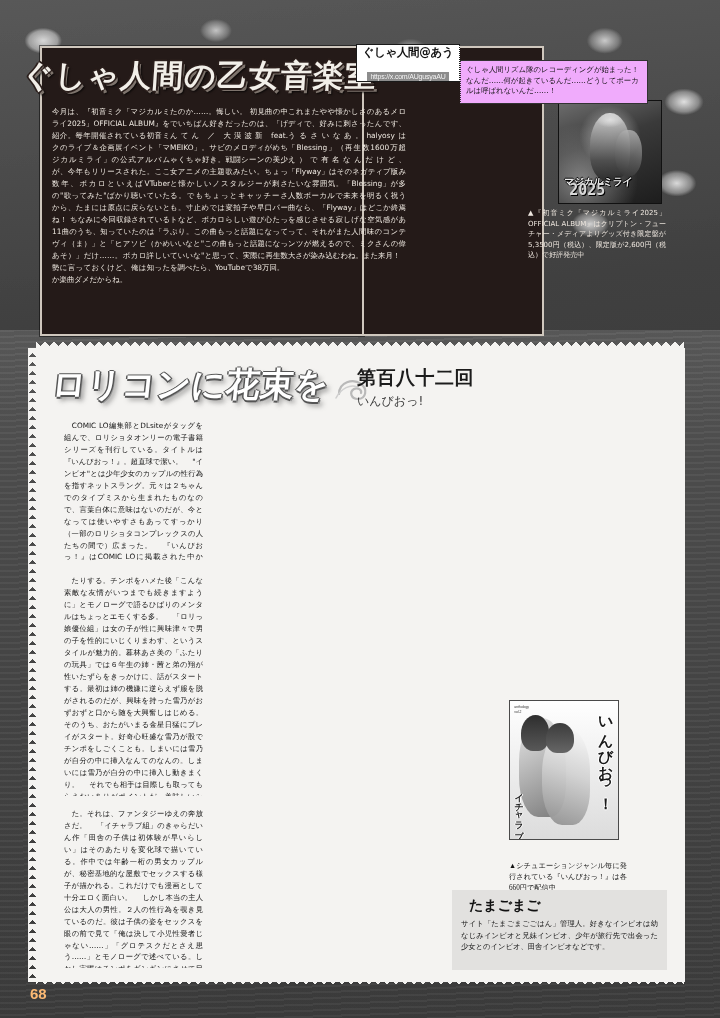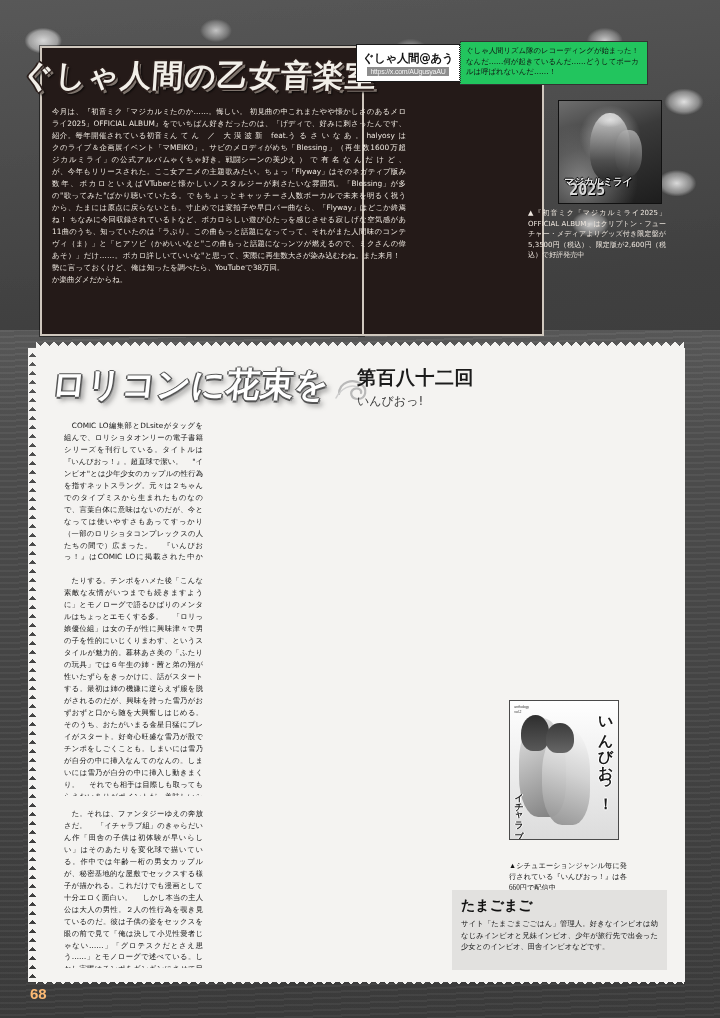--- a/index.html
+++ b/index.html
@@ -133,41 +133,41 @@
   .author-badge {
     position: absolute;
     left: 356px; top: 44px;
     width: 104px; height: 38px;
     background: #ffffff;
     border: 1px solid #1a1a1a;
     border-right: 1px dotted #1a1a1a;
     display: flex;
     flex-direction: column;
     align-items: center;
-    justify-content: center;
+    justify-content: space-between;
     gap: 1px;
     z-index: 6;
   }
   .author-name {
     font-size: 11.5px; font-weight: bold; color: #111;
     font-family: "DejaVu Sans", "Liberation Sans", sans-serif;
     letter-spacing: -.3px;
   }
   .author-url {
     font-size: 7px; color: #f4f4f4; background: #8d8d8d;
     padding: 1px 3px; letter-spacing: -.2px;
     font-family: "Liberation Sans", sans-serif;
   }
 
   
   .speech {
     position: absolute;
-    left: 460px; top: 41px;
+    left: 460px; top: 60px;
     width: 188px; height: 44px;
-    background: #22c55e;
+    background: #f0abfc;
     border: 1px solid #333;
     border-left: 1px dotted #333;
     padding: 4px 5px;
     font-size: 7.4px;
     line-height: 1.45;
     color: #111;
     font-family: "DejaVu Sans", "Liberation Sans", sans-serif;
     z-index: 6;
   }
 
@@ -413,20 +413,21 @@
     left: 452px; top: 890px;
     width: 215px; height: 80px;
     background: #e2e1df;
     padding: 7px 9px;
     z-index: 7;
   }
   .bio-name {
     font-size: 14px; font-weight: bold; color: #111;
     font-family: "DejaVu Sans", "Liberation Sans", sans-serif;
     margin-bottom: 3px;
+    margin-left: 8px;
   }
   .bio-text {
     font-size: 7.3px; line-height: 1.6; color: #111;
     text-align: justify;
     font-family: "DejaVu Sans", "Liberation Sans", sans-serif;
   }
 
   
   .page-num {
     position: absolute;

